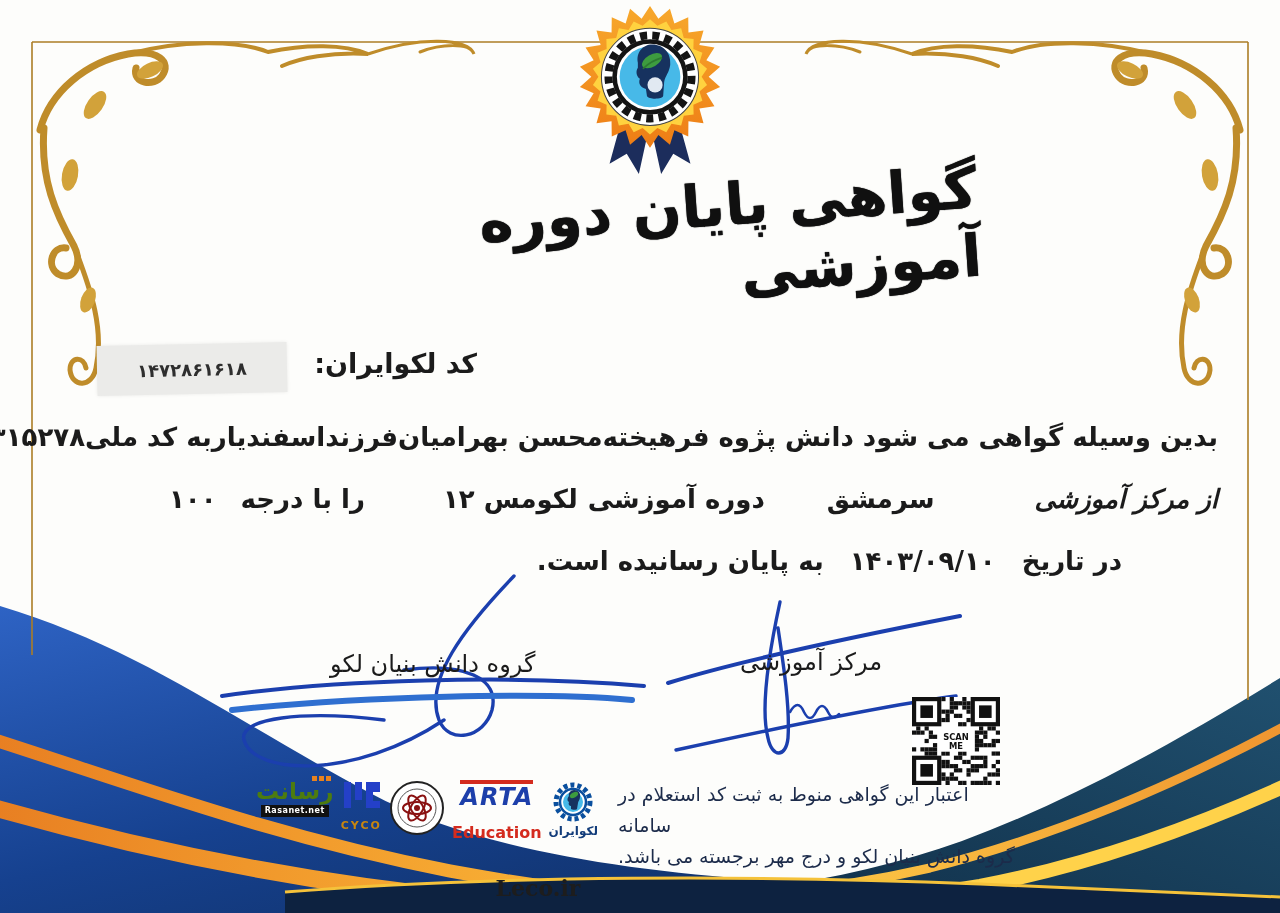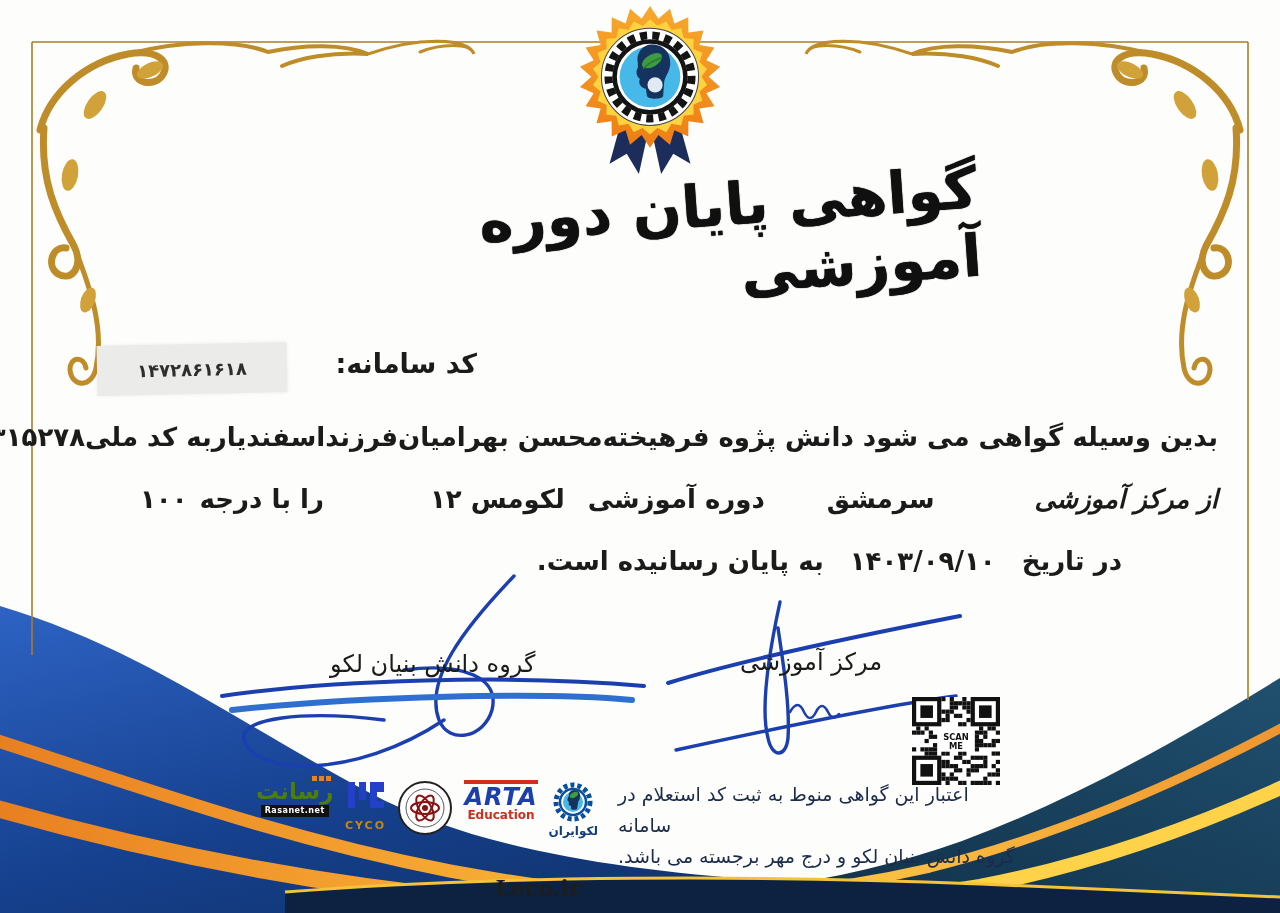--- a/index.html
+++ b/index.html
@@ -30,22 +30,22 @@
     background:#ebebe9;box-shadow:0 0 4px rgba(0,0,0,.08);
     transform:rotate(-1.2deg);
     display:flex;align-items:center;justify-content:center;
   }
   .inquiry-code{font-size:18px;font-weight:600;letter-spacing:5px;color:#2e2e2e;}
   
   .bodytext{left:62px;top:406px;width:1156px;z-index:2;font-weight:700;}
   .bline{display:flex;align-items:center;height:62px;font-size:26px;white-space:nowrap;}
   .l1{justify-content:space-between;}
   .l2 span.gA{margin-left:100px;font-style:italic;} .l2 span.gB{margin-left:62px;}
-  .l2 span.gC{margin-left:23px;} .l2 span.gD{margin-left:106px;}
-  .l2 span.gE{margin-left:12px;}
+  .l2 span.gC{margin-left:10px;} .l2 span.gD{margin-left:78px;}
+  .l2 span.gE{margin-left:24px;}
   .l3{padding-right:96px;} .l3 span{margin-left:26px;}
   
   .sig-svg{z-index:2;pointer-events:none;}
   .sig-left-svg{left:212px;top:568px;width:445px;height:205px;}
   .sig-right-svg{left:658px;top:588px;width:315px;height:195px;}
   .sig-label{z-index:3;font-size:24px;font-weight:400;white-space:nowrap;}
   .sig-left-label{left:330px;top:650px;}
   .sig-right-label{left:740px;top:648px;}
   
   .qr{left:912px;top:697px;width:88px;height:88px;z-index:3;background:#fff;}
@@ -57,21 +57,21 @@
          display:flex;align-items:flex-start;justify-content:space-between;}
   .logo{display:flex;flex-direction:column;align-items:center;line-height:1;}
   .rasanet-fa{font-size:23px;font-weight:900;color:#4d7c0f;position:relative;}
   .rasanet-dots{position:absolute;top:-4px;right:2px;display:flex;gap:2px;}
   .rasanet-dots i{width:5px;height:5px;background:#e8821e;display:block;}
   .rasanet-bar{background:#111;color:#fff;font-size:8px;font-weight:700;
                padding:2px 4px;margin-top:2px;letter-spacing:.5px;}
   .cyco-text{color:#c8860f;font-size:11px;font-weight:800;letter-spacing:2px;margin-top:2px;}
   .arta-word{font-size:24px;font-weight:900;color:#1d3faa;border-top:4px solid #d42b1e;
              padding-top:1px;letter-spacing:1px;font-style:italic;}
-  .arta-sub{color:#d42b1e;font-size:12px;font-weight:800;margin-top:0;}
+  .arta-sub{color:#d42b1e;font-size:16px;font-weight:800;margin-top:16px;}
   .leco-fa{font-size:12px;font-weight:800;color:#123c7a;margin-top:1px;}
   
   .website{left:0;bottom:12px;width:1076px;text-align:center;z-index:3;
            font-family:"DejaVu Serif", serif;font-size:22px;font-weight:700;color:#1d1d1d;
            direction:ltr;}
   
   .waves{left:0;bottom:0;width:1280px;height:335px;z-index:0;pointer-events:none;}
 </style>
 </head>
 <body>
@@ -165,21 +165,21 @@
     <circle cx="75" cy="72" r="30" fill="#47b9e8"></circle>
     <path fill="#16325f" d="M63,58 C61,48 68,40 77,40 C89,40 96,49 95,60 C94,68 90,71 89,77 L88,91 C88,94 74,95 72,91 L71,84 C66,83 63,79 65,74 C61,71 61,66 63,63 Z"></path>
     <circle cx="80" cy="80" r="7.5" fill="#f3f9ff" opacity=".92"></circle>
     <ellipse cx="77" cy="56" rx="11" ry="6" fill="#3d9c3f" transform="rotate(-30 77 56)"></ellipse>
     <path d="M68,64 C73,59 80,55 87,53" stroke="#2d7a30" stroke-width="1.6" fill="none"></path>
   </svg>
 
   <div class="abs title rtl">گواهی پایان دوره آموزشی</div>
 
   <div class="abs inquiry">
-    <div class="inquiry-label rtl">کد سامانه:</div>
+    <div class="inquiry-label rtl">کد لکوایران:</div>
     <div class="inquiry-box">
       <span class="inquiry-code rtl">۱۴۷۲۸۶۱۶۱۸</span>
     </div>
   </div>
 
   <div class="abs bodytext rtl">
     <div class="bline l1">
       <span>بدین وسیله گواهی می شود دانش پژوه فرهیخته</span>
       <span>محسن بهرامیان</span>
       <span>فرزند</span>

